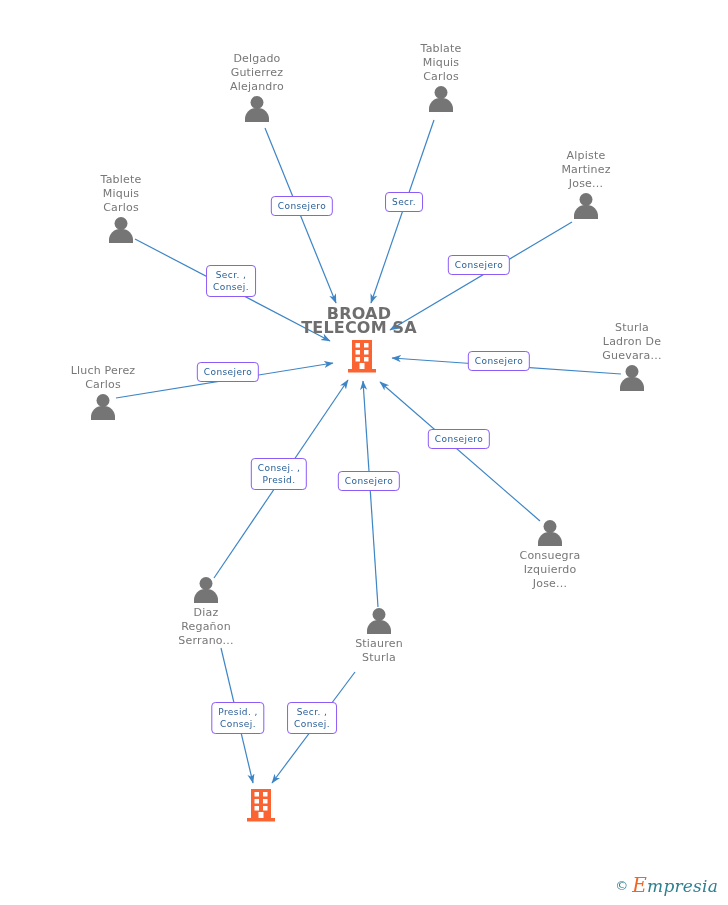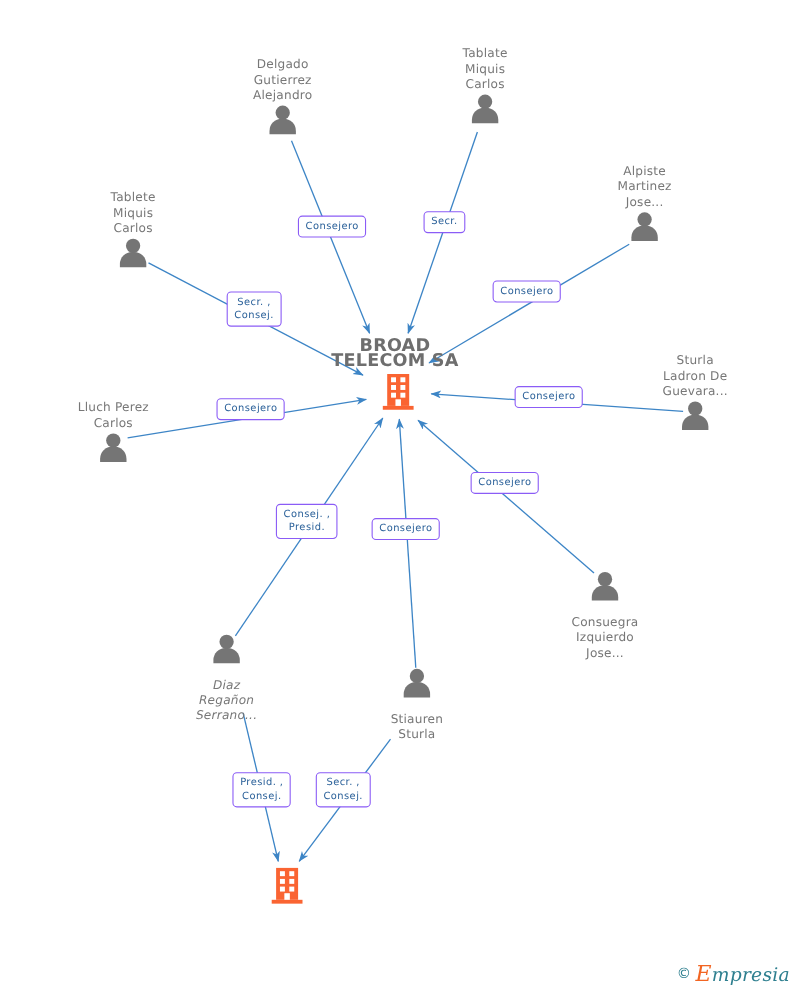--- a/index.html
+++ b/index.html
@@ -34,21 +34,21 @@
     letter-spacing:.2px;
     white-space:pre-line;
   }
   .node .glyph{
     display:block;
     margin:0 auto;
   }
   .node .caption{display:block;}
 
   .node.label-above .caption{margin-bottom:2px;}
-  .node.label-below .caption{margin-top:13px;}
+  .node.label-below .caption{margin-top:3px;}
 
   
   .person{
     position:relative;
     width:26px;
     height:26px;
   }
   .person .head{
     position:absolute;
     left:50%; top:0;
@@ -166,21 +166,21 @@
 Miquis
 Carlos</span><span class="glyph person"><span class="head"></span><span class="body"></span></span></div>
       <div class="node label-above" style="left: 632px; top: 321px;"><span class="caption">Sturla
 Ladron De
 Guevara...</span><span class="glyph person"><span class="head"></span><span class="body"></span></span></div>
       <div class="node label-above" style="left: 103px; top: 364px;"><span class="caption">Lluch Perez
 Carlos</span><span class="glyph person"><span class="head"></span><span class="body"></span></span></div>
       <div class="node label-below" style="left: 550px; top: 520px;"><span class="glyph person"><span class="head"></span><span class="body"></span></span><span class="caption">Consuegra
 Izquierdo
 Jose...</span></div>
-      <div class="node label-below" style="left: 206px; top: 577px; font-style: italic;"><span class="glyph person"><span class="head"></span><span class="body"></span></span><span class="caption">Diaz
+      <div class="node label-below" style="left: 206px; top: 577px;"><span class="glyph person"><span class="head"></span><span class="body"></span></span><span class="caption">Diaz
 Regañon
 Serrano...</span></div>
       <div class="node label-below" style="left: 379px; top: 608px;"><span class="glyph person"><span class="head"></span><span class="body"></span></span><span class="caption">Stiauren
 Sturla</span></div>
       <div class="node label-below" style="left: 261px; top: 788px;"><span class="glyph company"><svg width="30" height="34" viewBox="0 0 30 34">
             <rect x="5" y="1" width="20" height="29" fill="#fa6432"></rect>
             <rect x="1" y="30" width="28" height="3.5" fill="#fa6432"></rect>
             <rect x="8.5" y="4" width="4.5" height="4.5" fill="#fff"></rect>
             <rect x="17" y="4" width="4.5" height="4.5" fill="#fff"></rect>
             <rect x="8.5" y="11" width="4.5" height="4.5" fill="#fff"></rect>

